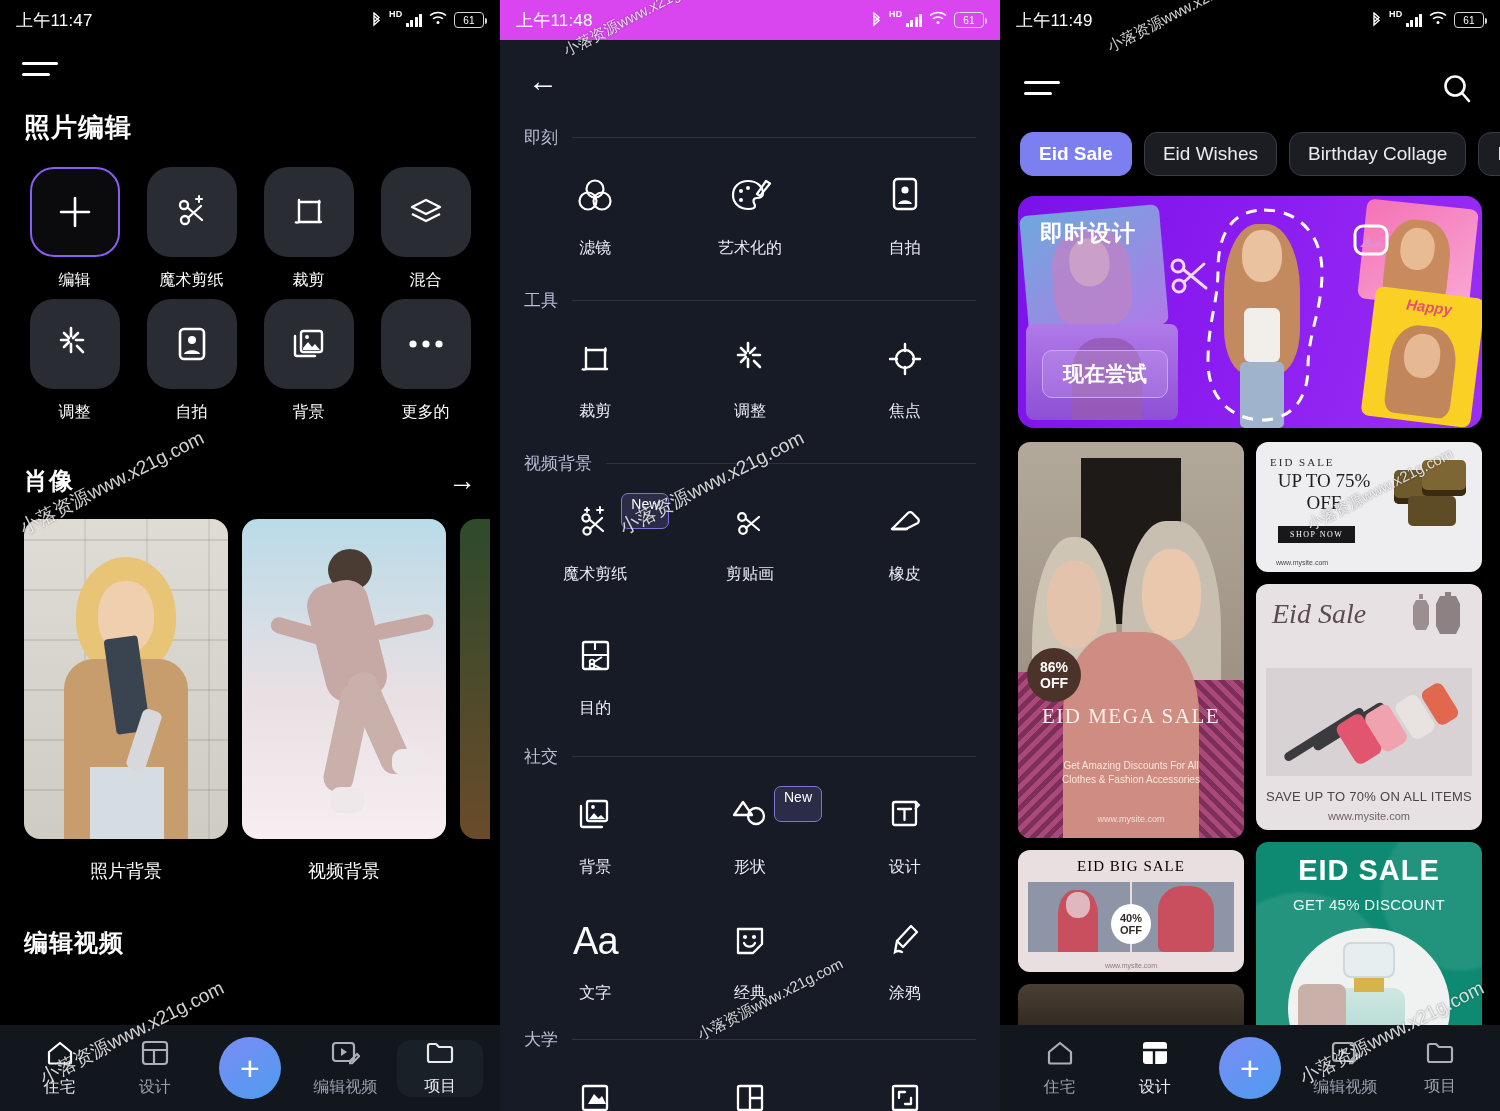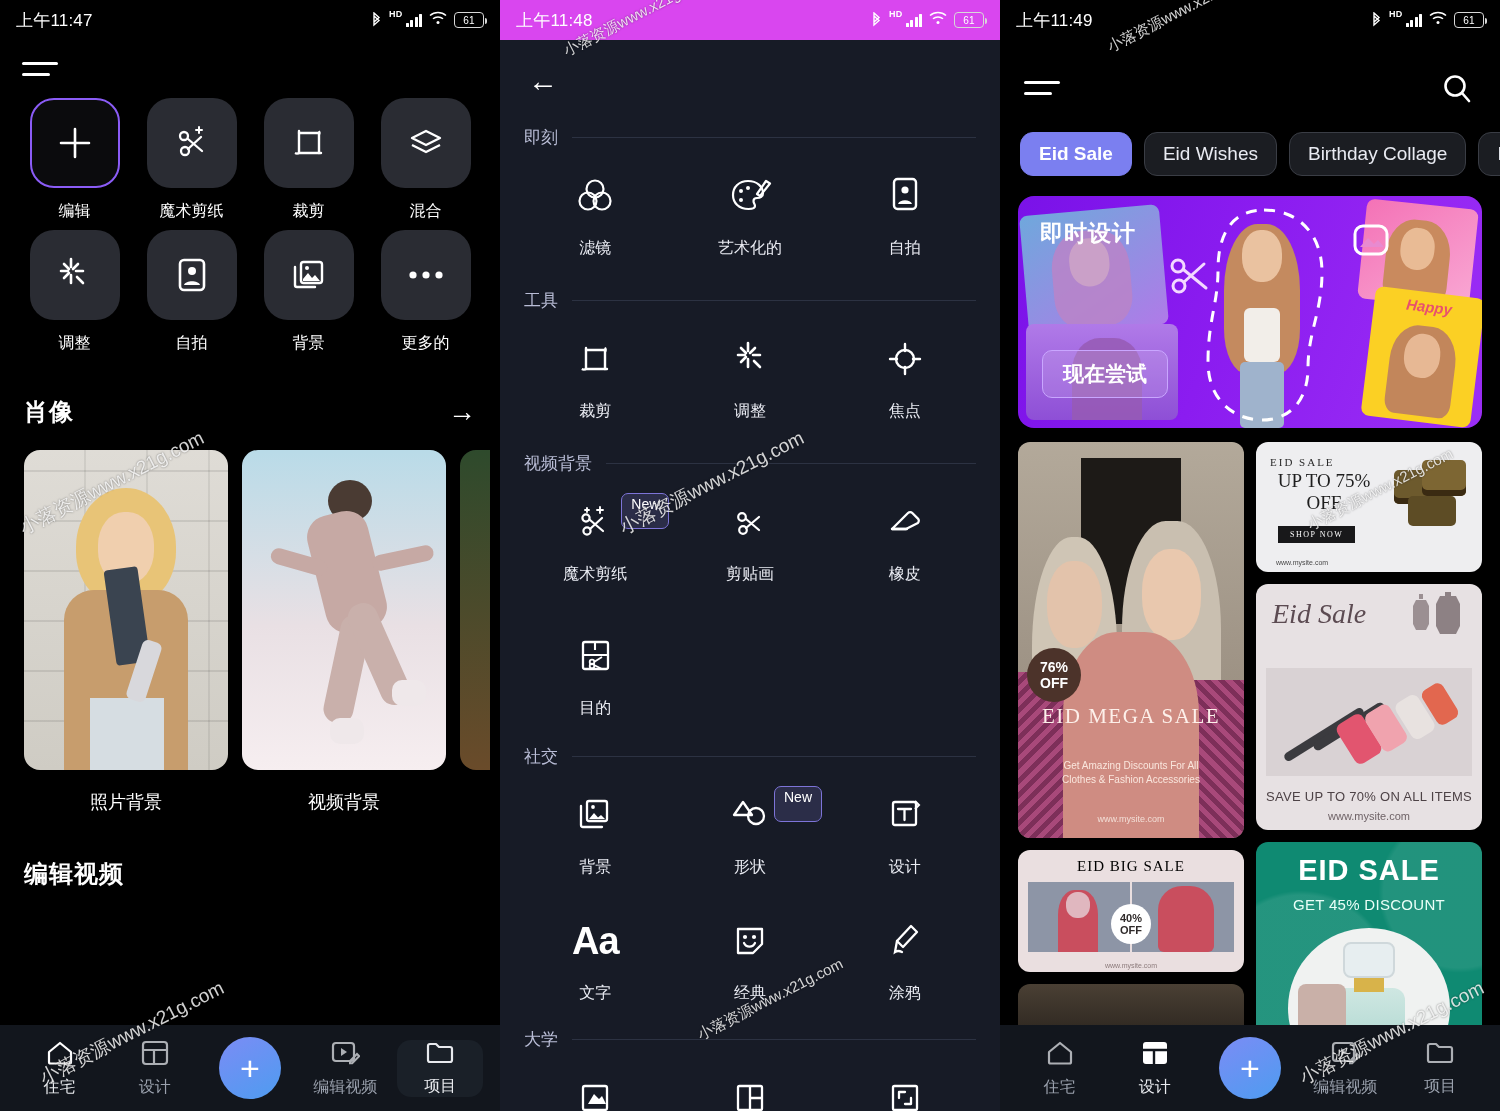--- a/index.html
+++ b/index.html
@@ -93,21 +93,21 @@
   .grouphead .gl { flex:1; height:1px; background:#2c3242; }
   .g3 { display:grid; grid-template-columns:repeat(3,1fr); margin:18px 18px 0 18px; row-gap:26px; }
   .gitem { display:flex; flex-direction:column; align-items:center; position:relative; padding-top:6px;gap:7px; }
   .gitem .gico { height:46px; display:flex; align-items:center; justify-content:center; }
   .gitem .glbl { margin-top:12px; color:#e9ebf2; font-size:16px; }
   .newbadge {
     position:absolute; top:0px; left:calc(50% + 26px);
     border:1.3px solid #7d74d8; color:#fff; background:#2b2d48;
     border-radius:7px; font-size:14px; padding:2px 9px 16px;
   }
-  .aa { color:#fff; font-size:38px; font-weight:bold; letter-spacing:-1px; line-height:40px;text-align:center; }
+  .aa { color:#fff; font-size:38px; font-weight:normal; letter-spacing:-1px; line-height:40px;text-align:center; }
 
   
   .s3bar { display:flex; align-items:center; justify-content:space-between; padding:24px 26px 0 24px; }
   .tabs { display:flex; gap:12px; margin:22px 0 0 20px; }
   .tab {
     border:1.5px solid #3a3d45; border-radius:13px; padding:10px 18px;
     color:#e9ebf2; font-size:19px; white-space:nowrap; background:#1b1d22;
   }
   .tab.on { background:#7b7ff0; border-color:#7b7ff0; color:#fff; font-weight:bold; }
 
@@ -162,20 +162,21 @@
             </svg></span>
         <span class="batt">61</span>
       </div>
     </div>
 
     <div class="hamburger">
         <span></span>
         <span></span>
       </div>
 
+    <h1 class="sec">照片编辑</h1>
 
     <div class="toolgrid">
       <div class="tool active">
         <div class="box">
           <svg width="38" height="38" viewBox="0 0 38 38">
               <path d="M19 5v28M5 19h28" stroke="#fff" stroke-width="2.6" stroke-linecap="round"></path>
             </svg>
         </div>
         <div class="lbl">编辑</div>
       </div>
@@ -680,21 +681,21 @@
       <div class="mcol">
         <div class="tcard" style="height:396px;background:linear-gradient(#b3a99a,#8f8376);">
           <div style="position:absolute;left:28%;top:4%;width:44%;height:42%;background:#1d1a17;"></div>
           <div style="position:absolute;left:6%;top:24%;width:38%;height:60%;border-radius:46% 46% 10% 10%;background:#cfc5b5;"></div>
           <div style="position:absolute;left:13%;top:30%;width:24%;height:22%;border-radius:46%;background:#e3c3ab;"></div>
           <div style="position:absolute;left:46%;top:20%;width:44%;height:62%;border-radius:44% 44% 10% 10%;background:#c9bfb0;"></div>
           <div style="position:absolute;left:55%;top:27%;width:26%;height:23%;border-radius:46%;background:#e9c8ae;"></div>
           <div style="position:absolute;left:0;bottom:0;width:30%;height:42%;background:repeating-linear-gradient(135deg,#a8497a 0 5px,#7d2f59 5px 10px);"></div>
           <div style="position:absolute;right:0;bottom:0;width:26%;height:40%;background:repeating-linear-gradient(45deg,#a8497a 0 5px,#7d2f59 5px 10px);"></div>
           <div style="position:absolute;left:20%;top:48%;width:60%;bottom:0;background:#cf8c82;border-radius:40% 40% 0 0;"></div>
-          <div style="position:absolute;left:4%;top:52%;width:54px;height:54px;border-radius:50%;background:#4c332a;color:#fff;font-size:14px;font-weight:bold;display:flex;align-items:center;justify-content:center;text-align:center;line-height:16px;">76% OFF</div>
+          <div style="position:absolute;left:4%;top:52%;width:54px;height:54px;border-radius:50%;background:#4c332a;color:#fff;font-size:14px;font-weight:bold;display:flex;align-items:center;justify-content:center;text-align:center;line-height:16px;">86% OFF</div>
           <div style="position:absolute;left:0;right:0;top:66%;text-align:center;color:#fdf0ea;font-size:21px;letter-spacing:1.5px;font-family:'Liberation Serif',serif;line-height:27px;">EID MEGA SALE</div>
           <div style="position:absolute;left:16%;right:16%;top:80%;text-align:center;color:#fae6dd;font-size:10px;line-height:14px;">Get Amazing Discounts For All Clothes &amp; Fashion Accessories</div>
           <div style="position:absolute;left:0;right:0;bottom:14px;text-align:center;color:#f3ded6;font-size:9px;">www.mysite.com</div>
         </div>
 
         <div class="tcard" style="height:122px;background:#eadfe0;">
           <div style="position:absolute;left:0;right:0;top:8px;text-align:center;color:#000000;font-size:15px;letter-spacing:1px;font-family:'Liberation Serif',serif;">EID BIG SALE</div>
           <div style="position:absolute;left:10px;top:32px;width:102px;height:70px;background:#8d95a6;"></div>
           <div style="position:absolute;left:40px;top:40px;width:40px;height:62px;border-radius:40% 40% 0 0;background:#c94e5e;"></div>
           <div style="position:absolute;left:48px;top:42px;width:24px;height:26px;border-radius:46%;background:#e0b7bf;"></div>

